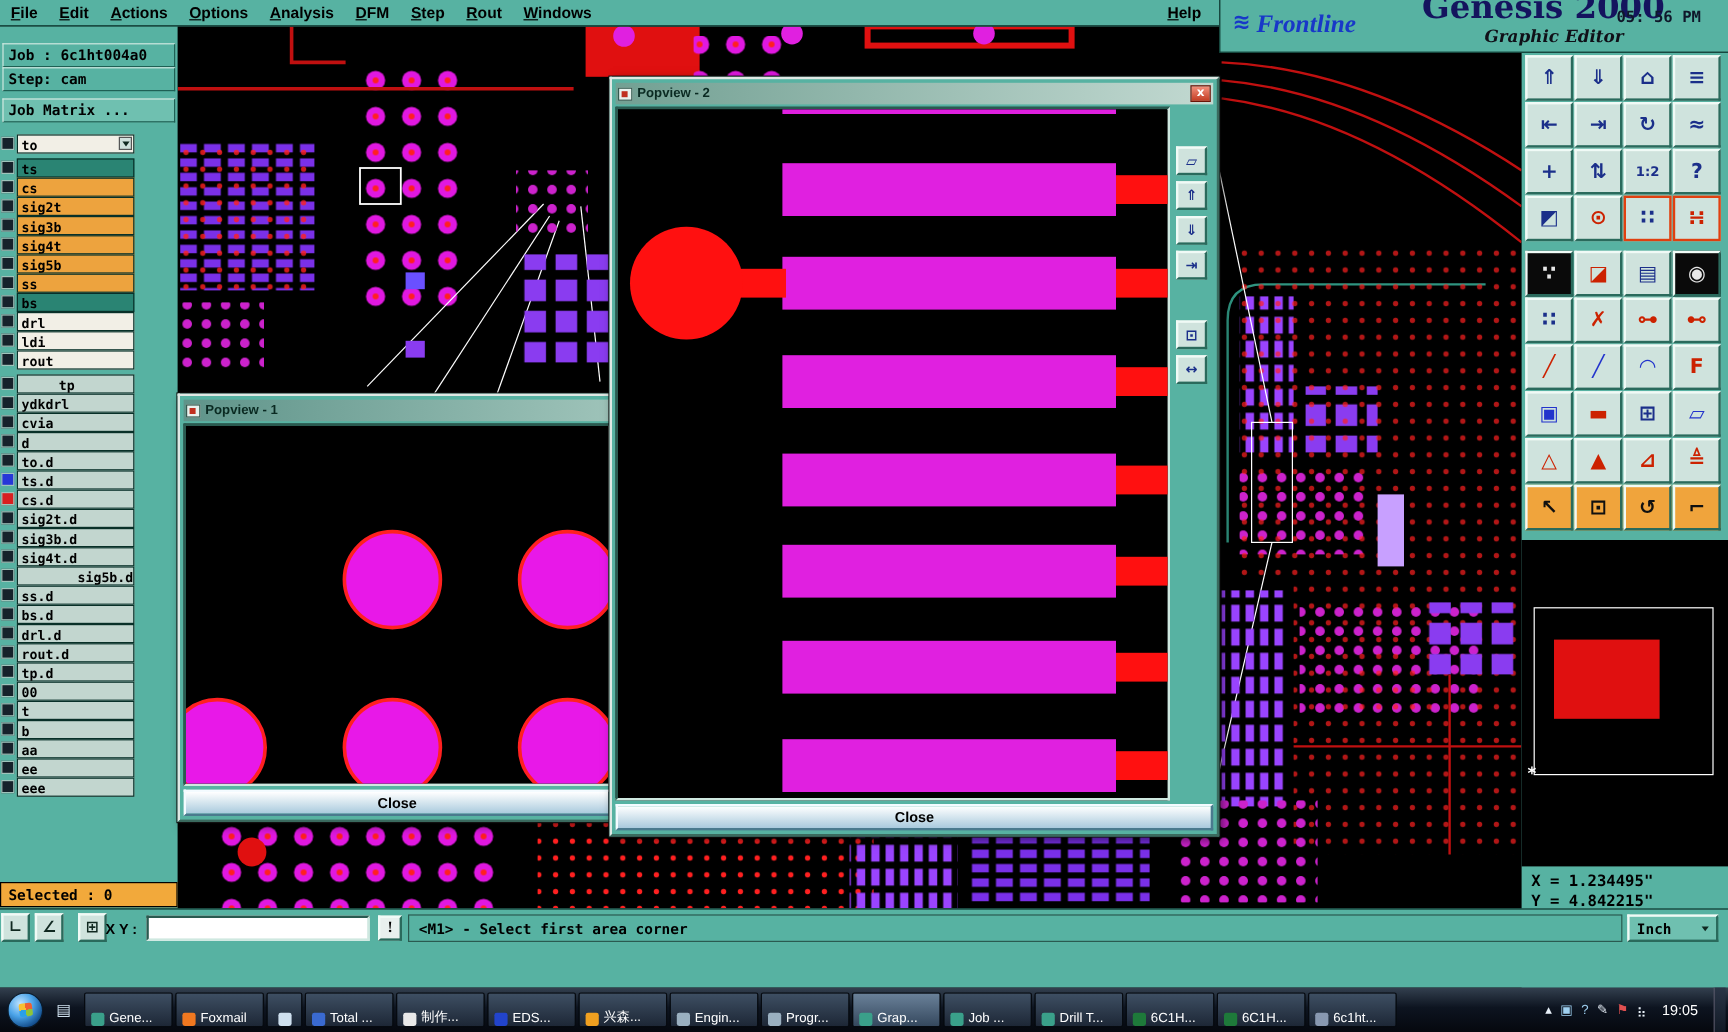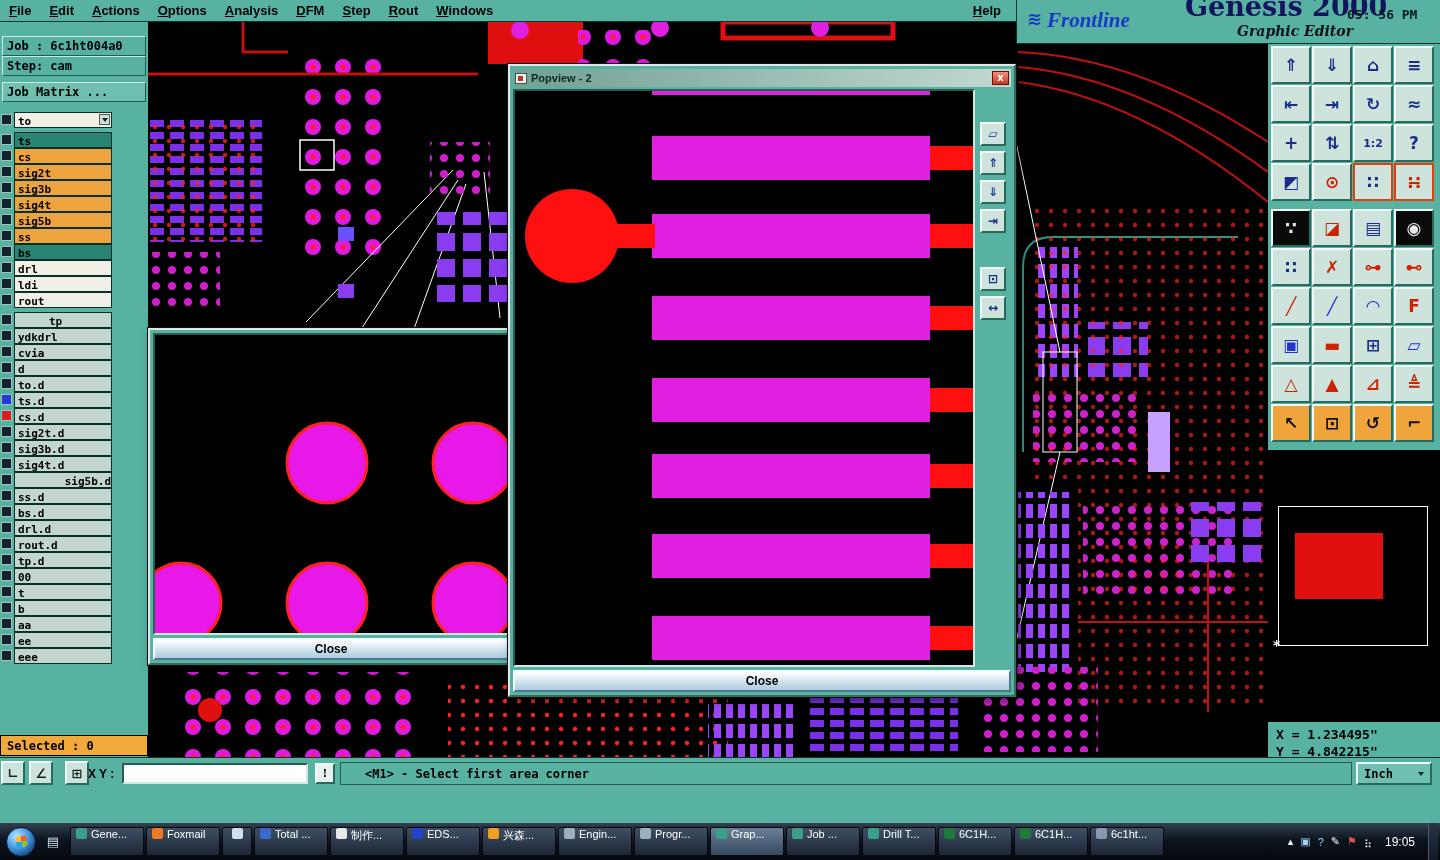--- a/index.html
+++ b/index.html
@@ -70,30 +70,30 @@
   .pv-tool.gap{margin-top:34px}
 
   
   .bottombar{position:absolute;left:0;top:757px;width:1440px;height:66px;background:#57b2a2;z-index:3;border-top:1px solid #0c352d}
   .bb-tools{position:absolute;left:1px;top:3px;display:flex;gap:4px}
   .bb-btn{width:24px;height:24px;background:#cfe3dd;border:2px solid;border-color:#f0faf6 #2a6a5c #2a6a5c #f0faf6;display:flex;align-items:center;justify-content:center;font:bold 13px "DejaVu Sans",sans-serif;color:#102820;cursor:pointer}
   .bb-tools .bb-btn:nth-child(3){margin-left:8px}
   .xy-label{position:absolute;left:88px;top:9px;font:bold 12px "Liberation Sans",sans-serif;color:#000}
   .xy-input{position:absolute;left:122px;top:5px;width:186px;height:21px;background:#fff;border:2px solid;border-color:#2a5a50 #cfe8e0 #cfe8e0 #2a5a50;font:12px "DejaVu Sans Mono",monospace;padding:0 3px}
   .alert-btn{position:absolute;left:315px;top:5px;width:20px;height:21px;background:#e8f0ee;border:2px solid;border-color:#f0faf6 #2a6a5c #2a6a5c #f0faf6;font:bold 13px "Liberation Serif",serif;text-align:center;cursor:pointer;color:#000}
-  .prompt{position:absolute;left:340px;top:4px;width:1012px;height:23px;border:1px solid #2a5a50;font:bold 12px "DejaVu Sans Mono",monospace;color:#000;display:flex;align-items:center;padding-left:24px;background:#57b2a2}
+  .prompt{position:absolute;left:340px;top:4px;width:1012px;height:23px;border:1px solid #2a5a50;font:bold 12px "DejaVu Sans Mono",monospace;color:#000;display:flex;align-items:center;padding-left:8px;background:#57b2a2}
   .units-btn{position:absolute;left:1356px;top:4px;width:76px;height:23px;background:#6fc0b0;border:2px solid;border-color:#f0faf6 #2a6a5c #2a6a5c #f0faf6;font:bold 12px "DejaVu Sans Mono",monospace;color:#000;display:flex;align-items:center;justify-content:space-between;padding:0 6px;cursor:pointer}
 
   
   .taskbar{position:absolute;left:0;top:823px;width:1440px;height:37px;background:linear-gradient(#33404f,#0d1420 45%,#05080e);z-index:7;display:flex;align-items:center}
   .orb{width:30px;height:30px;border-radius:50%;margin:0 5px 0 6px;background:radial-gradient(circle at 35% 30%,#bfe3ff,#4aa3e8 40%,#15508f 75%,#0a2f5c);border:1px solid #0a1a2a;display:flex;align-items:center;justify-content:center;cursor:pointer;flex:none}
   .orb-flag{width:11px;height:11px;border-radius:2px;background:conic-gradient(#f06030 0 25%,#8ec438 0 50%,#2aa0e8 0 75%,#f8c030 0);transform:rotate(-8deg)}
   .ql{width:24px;height:26px;margin-right:4px;display:flex;align-items:center;justify-content:center;color:#cfe0ee;font-size:13px;cursor:pointer;flex:none}
   .tb-tasks{display:flex;align-items:center}
-  .tb-task{height:29px;width:74px;margin:0 1px;background:linear-gradient(#3e4f63,#1d2736);border:1px solid #060a10;border-radius:2px;display:flex;align-items:flex-start;padding:0 5px;color:#fff;font-size:11px;gap:4px;overflow:hidden;cursor:pointer;flex:none;white-space:nowrap}
+  .tb-task{height:29px;width:74px;margin:0 1px;background:linear-gradient(#3e4f63,#1d2736);border:1px solid #060a10;border-radius:2px;display:flex;align-items:flex-end;padding:0 5px;color:#fff;font-size:11px;gap:4px;overflow:hidden;cursor:pointer;flex:none;white-space:nowrap}
   .tb-task.active{background:linear-gradient(#6a8199,#35485e)}
   .tb-task.icononly{width:30px;justify-content:center}
   .tb-ic{width:11px;height:11px;border-radius:2px;flex:none}
   .tray{margin-left:auto;display:flex;align-items:center;gap:7px;padding-right:2px}
   .tray-ic{font-size:11px;color:#e8f0f8;cursor:pointer}
   .clock{font:12px "Liberation Sans",sans-serif;color:#fff;margin:0 6px;cursor:default}
   .show-desktop{width:10px;height:37px;border-left:1px solid #556;background:linear-gradient(#2a3546,#121a26);cursor:pointer}
 </style>
 </head>
 <body>
@@ -390,20 +390,24 @@
         <div class="pstar">*</div>
       </div>
     </div>
     <div class="coords">
       <div>X = 1.234495"</div>
       <div>Y = 4.842215"</div>
     </div>
   </div>
 
   <div class="popwin pv1">
+    <div class="titlebar">
+      <div class="title-icon"></div>
+      <span>Popview - 1</span>
+    </div>
     <div class="pv-canvas">
       <svg width="352" height="302" viewBox="0 0 352 302">
         <circle cx="172" cy="128" r="40" fill="#e818e8" stroke="#ff2020" stroke-width="3"></circle>
         <circle cx="318" cy="128" r="40" fill="#e818e8" stroke="#ff2020" stroke-width="3"></circle>
         <circle cx="26" cy="268" r="40" fill="#e818e8" stroke="#ff2020" stroke-width="3"></circle>
         <circle cx="172" cy="268" r="40" fill="#e818e8" stroke="#ff2020" stroke-width="3"></circle>
         <circle cx="318" cy="268" r="40" fill="#e818e8" stroke="#ff2020" stroke-width="3"></circle>
       </svg>
     </div>
     <div class="close-bar">Close</div>

